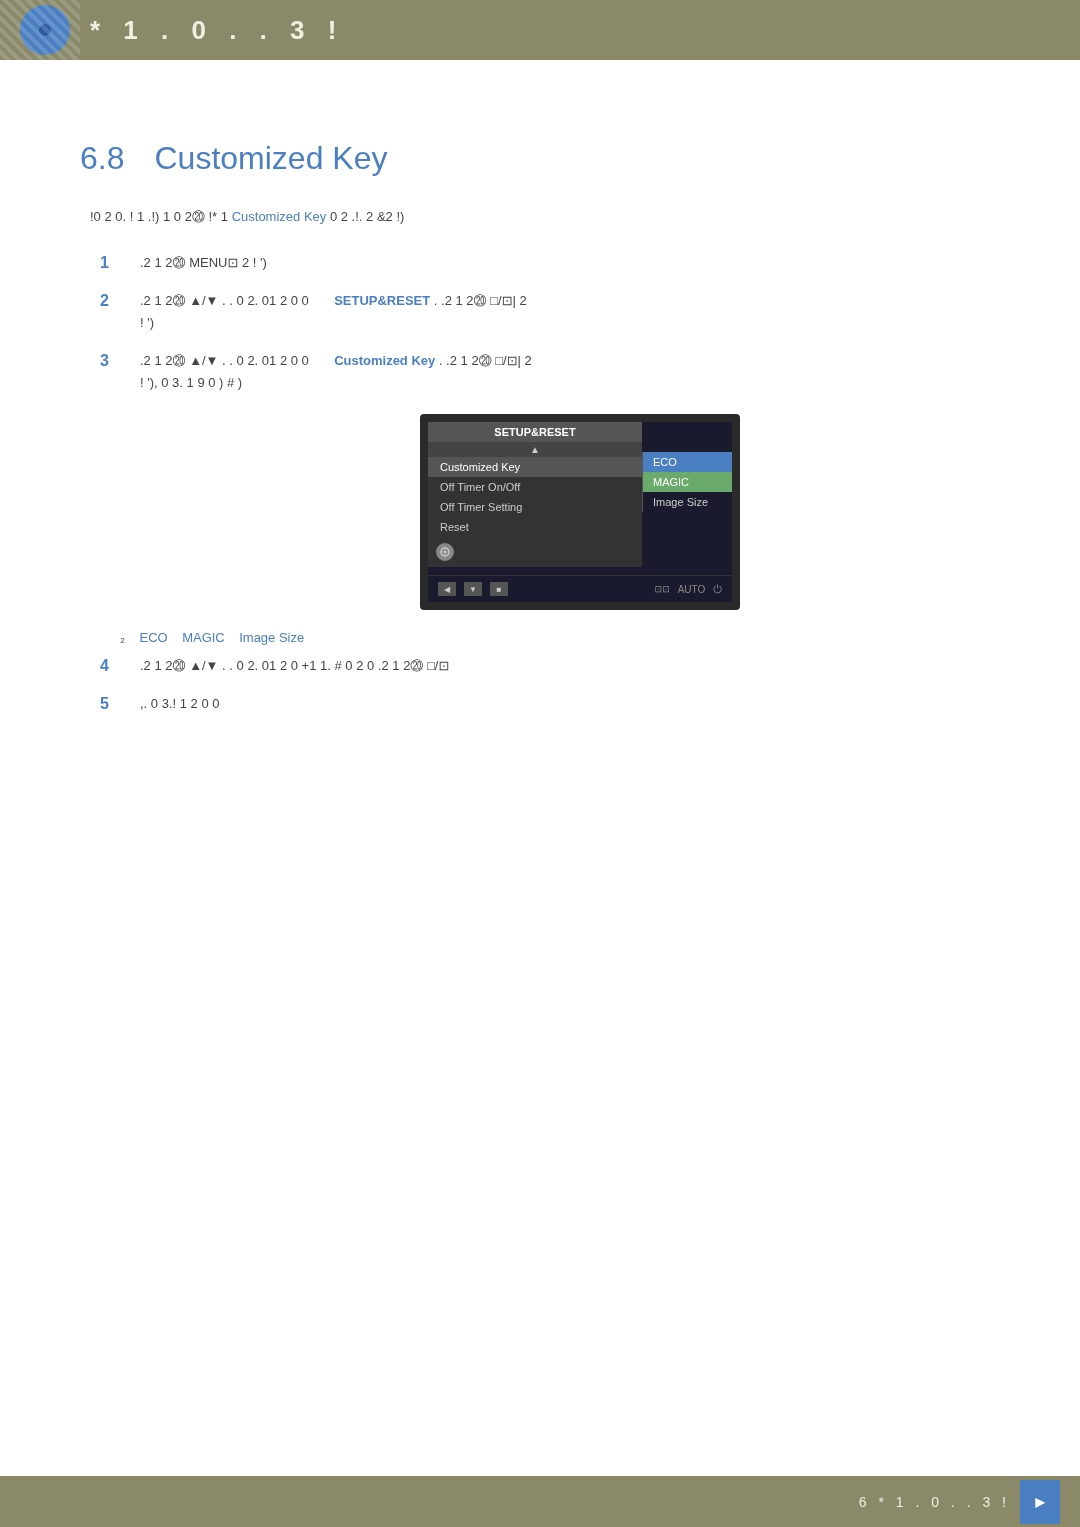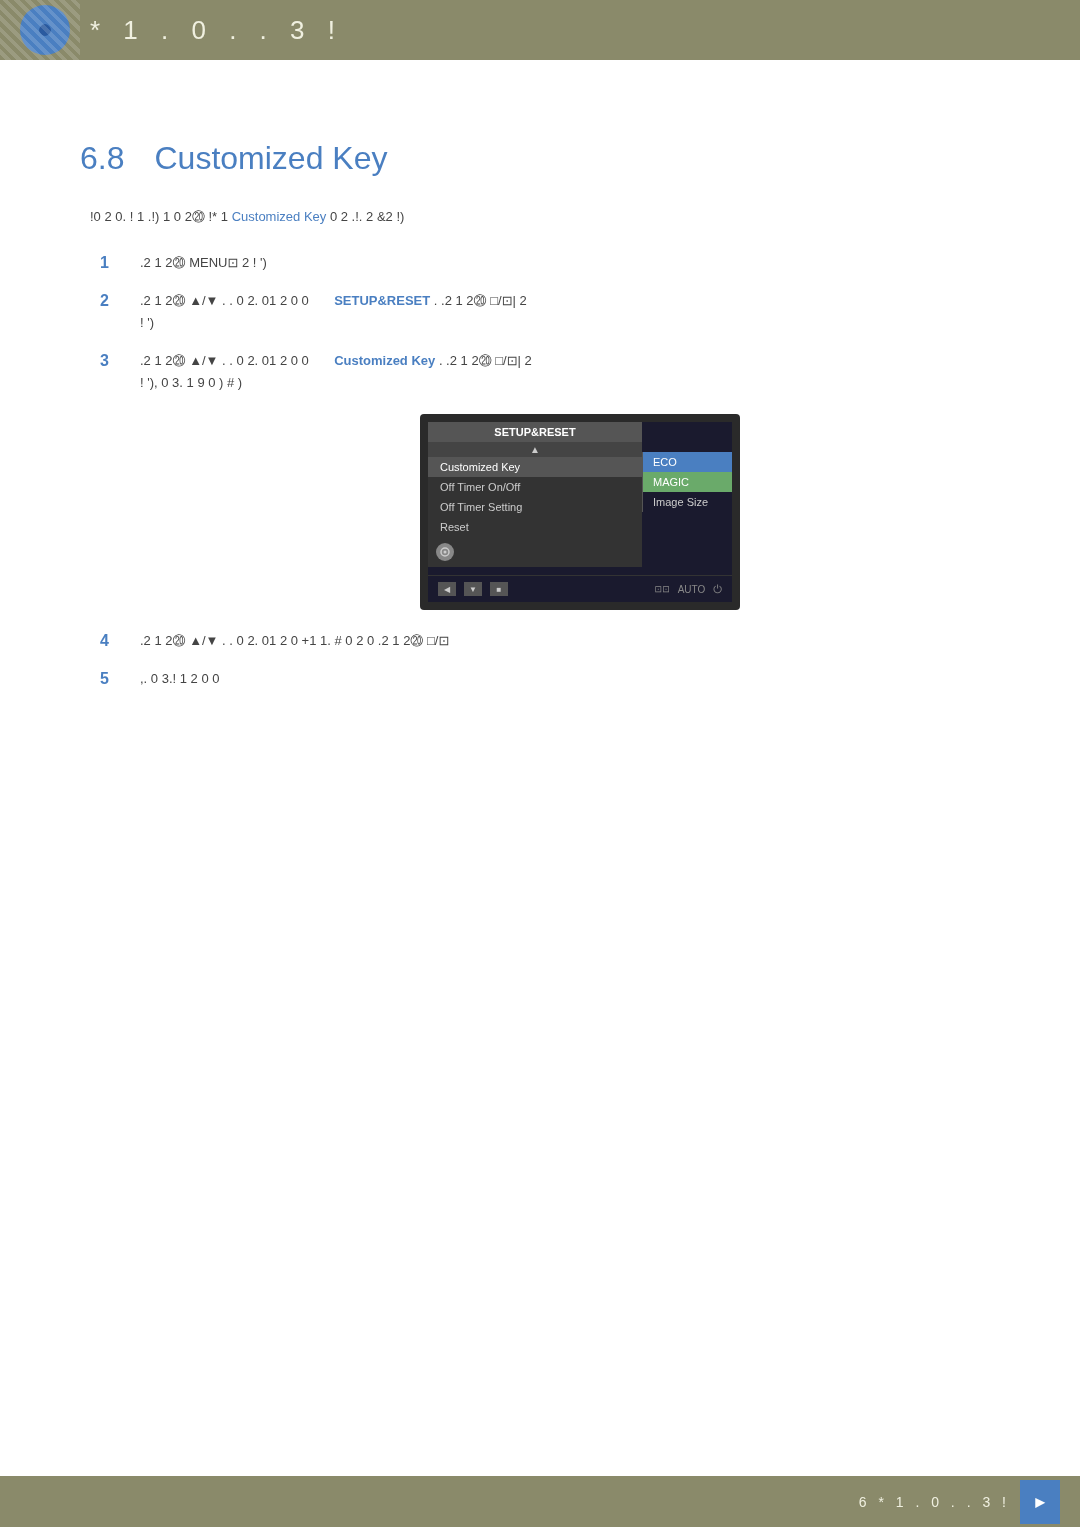--- a/index.html
+++ b/index.html
@@ -29,21 +29,21 @@
       border-radius: 50%;
       display: flex;
       align-items: center;
       justify-content: center;
       margin-right: 20px;
     }
 
     .top-bar-title {
       color: #f0f0e0;
       font-size: 26px;
-      font-weight: normal;
+      font-weight: bold;
       letter-spacing: 8px;
     }
 
     
     .top-bar::before {
       content: '';
       position: absolute;
       left: 0;
       top: 0;
       width: 80px;
@@ -413,20 +413,29 @@
           <div class="control-icons-right">
             <span style="color:#888; font-size:9px;">⊡⊡</span>
             <span style="color:#888; font-size:10px;text-align:center;">AUTO</span>
             <span style="color:#888; font-size:11px;">⏻</span>
           </div>
         </div>
       </div>
     </div>
   </div>
 
+  <div class="diagram-caption">
+    <span>₂</span>
+    &nbsp;&nbsp;
+    <span class="highlight">ECO</span>
+    &nbsp;&nbsp;
+    <span class="highlight">MAGIC</span>
+    &nbsp;&nbsp;
+    <span class="highlight">Image Size</span>
+  </div>
 
   <div class="steps-container">
     <div class="step">
       <span class="step-number">4</span>
       <div class="step-text">.2  1 2⑳  ▲/▼    .  .  0 2.       01 2 0  +1 1.  #     0 2 0  .2  1 2⑳  □/⊡</div>
     </div>
 
     <div class="step">
       <span class="step-number">5</span>
       <div class="step-text">,.  0 3.!   1 2 0 0</div>

